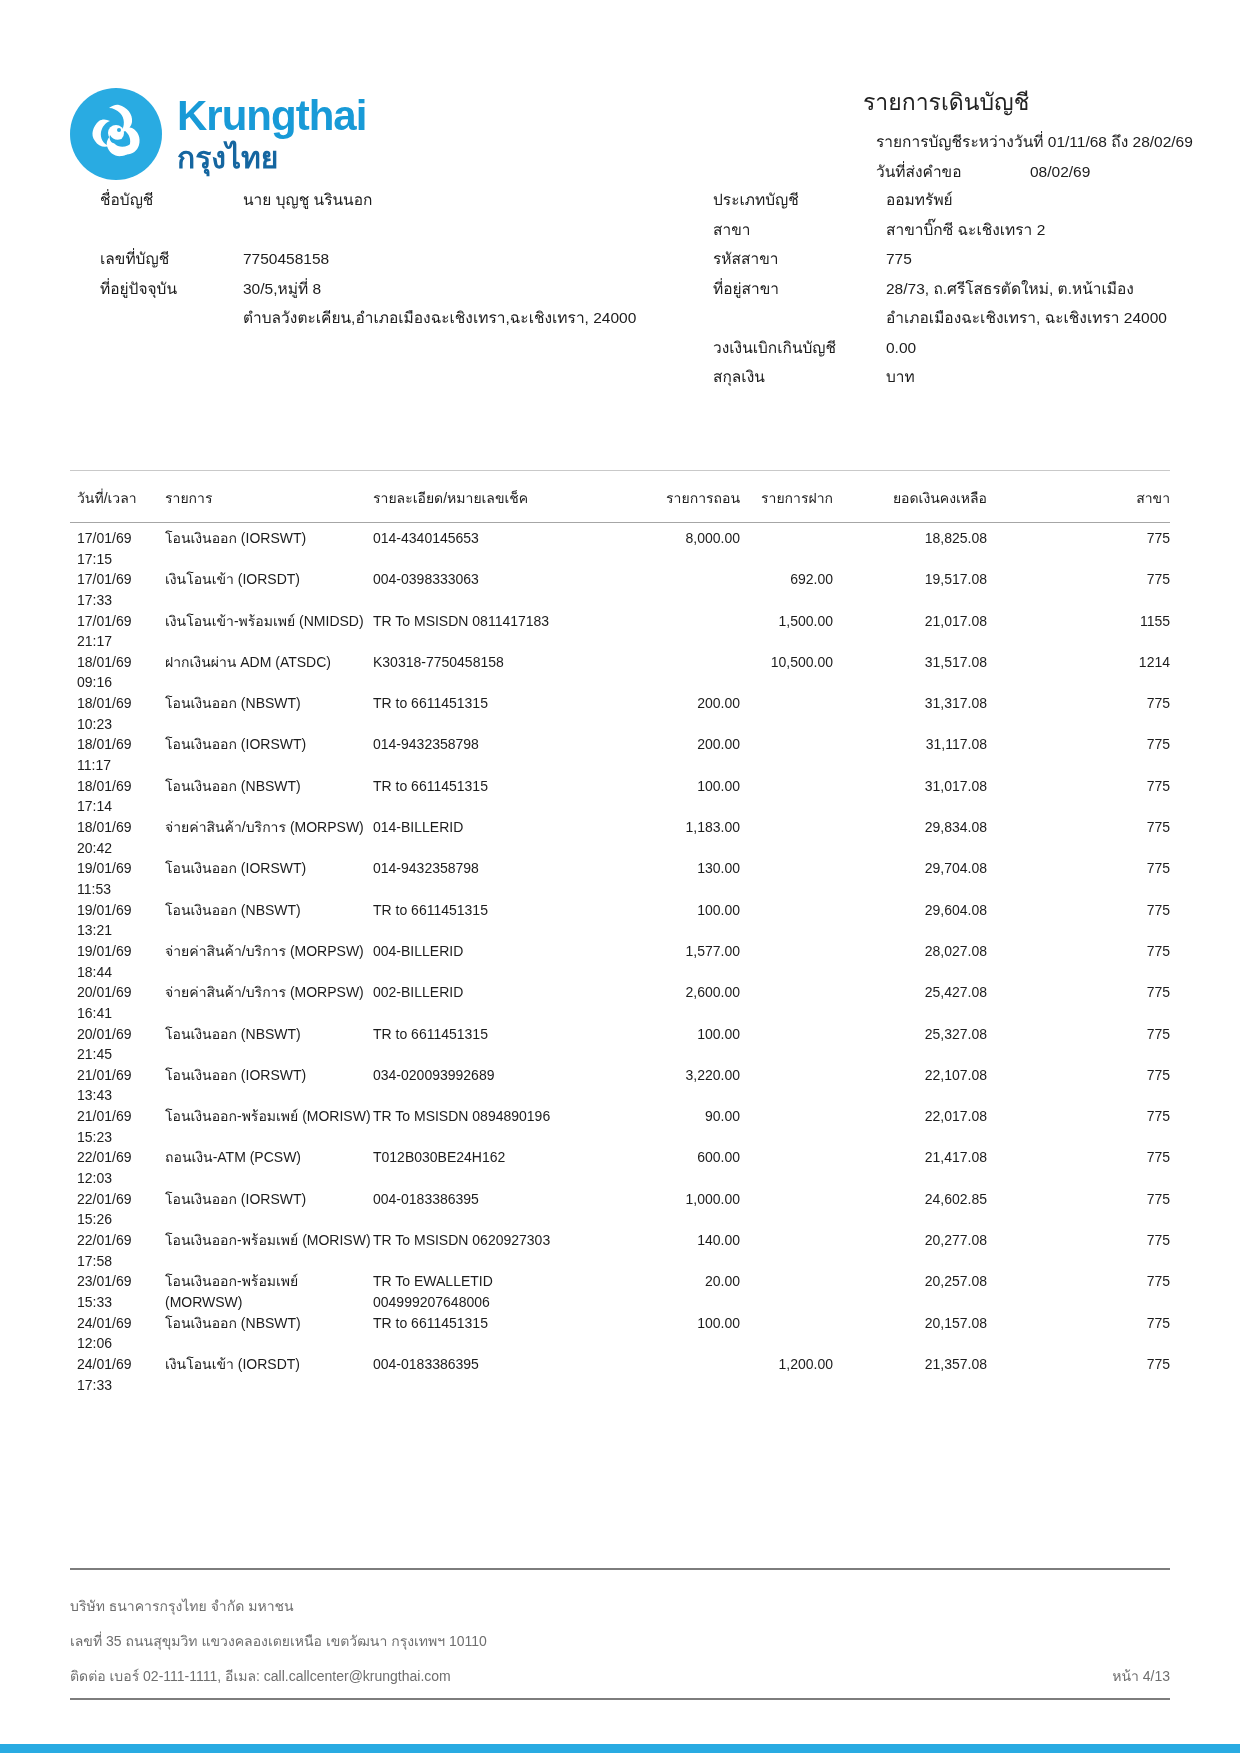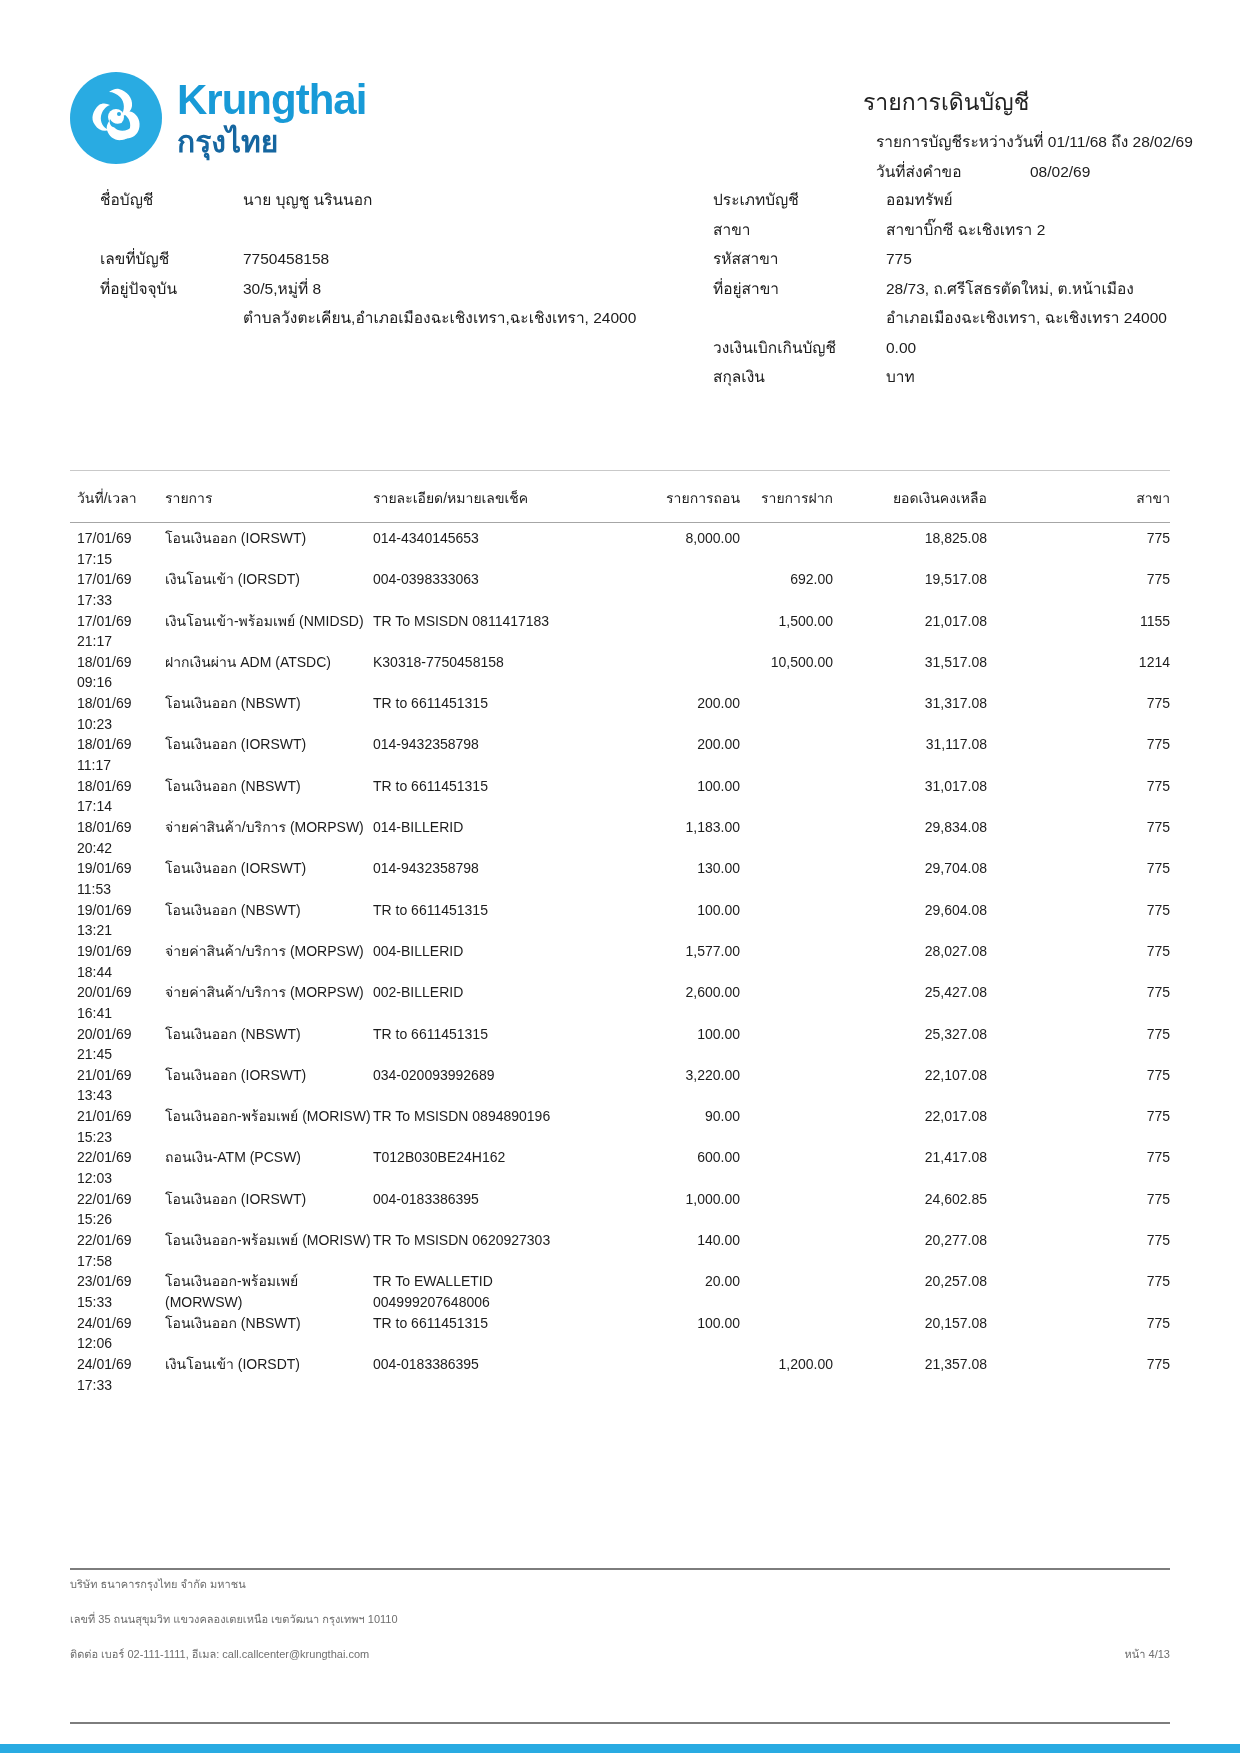--- a/index.html
+++ b/index.html
@@ -1,21 +1,21 @@
 <!DOCTYPE html>
 <html><head>
 <meta charset="utf-8">
 <style>
   * { margin:0; padding:0; box-sizing:border-box; }
   html,body { background:#ffffff; }
   body { font-family:"Liberation Sans", sans-serif; color:#1c1c1c; }
   .page { position:relative; width:1240px; height:1753px; background:#ffffff; overflow:hidden; }
 
   
-  .logo-block { position:absolute; left:70px; top:72px; display:flex; align-items:center; }
+  .logo-block { position:absolute; left:70px; top:88px; display:flex; align-items:center; }
   .logo-circle { width:92px; height:92px; flex:0 0 auto; }
   .wordmark { margin-left:15px; }
   .wordmark .en { font-size:42px; font-weight:bold; color:#189AD7; letter-spacing:-1px; line-height:1.05; }
   .wordmark .th { font-size:30px; font-weight:bold; color:#1566A0; line-height:1.1; margin-top:2px; }
 
   
   .hdr-right { position:absolute; left:863px; top:84px; font-size:15.5px; }
   .hdr-right .title { font-size:23px; font-weight:500; color:#222; margin-bottom:12px; }
   .hdr-line { margin-bottom:10px; line-height:20px;margin-left:13px; }
   .hdr-kv { display:flex; }
@@ -35,21 +35,21 @@
   .col-date { width:95px; padding-left:7px; }
   .col-item { width:208px; }
   .col-detail { width:240px; }
   .col-wd { width:127px; text-align:right; }
   .col-dp { width:93px; text-align:right; }
   .col-bal { width:154px; text-align:right; }
   .col-br { width:183px; text-align:right; }
   .col-date .d, .col-date .t { display:block; }
 
   
-  .footer { position:absolute; left:70px; top:1568px; width:1100px; border-top:2px solid #7d7d7d; border-bottom:2px solid #7d7d7d; padding-top:3px; height:156px; color:#6e6e6e; font-size:11px; }
+  .footer { position:absolute; left:70px; top:1568px; width:1100px; border-top:2px solid #7d7d7d; border-bottom:2px solid #7d7d7d; padding-top:25px; height:132px; color:#6e6e6e; font-size:14px; }
   .footer p { margin-bottom:13px; line-height:22px; }
   .footer .last { display:flex; justify-content:space-between; }
 
   
   .bottom-bar { position:absolute; left:0; bottom:0; width:1240px; height:9px; background:#29ABE2; }
 </style>
 </head>
 <body>
 
 <div class="page">

